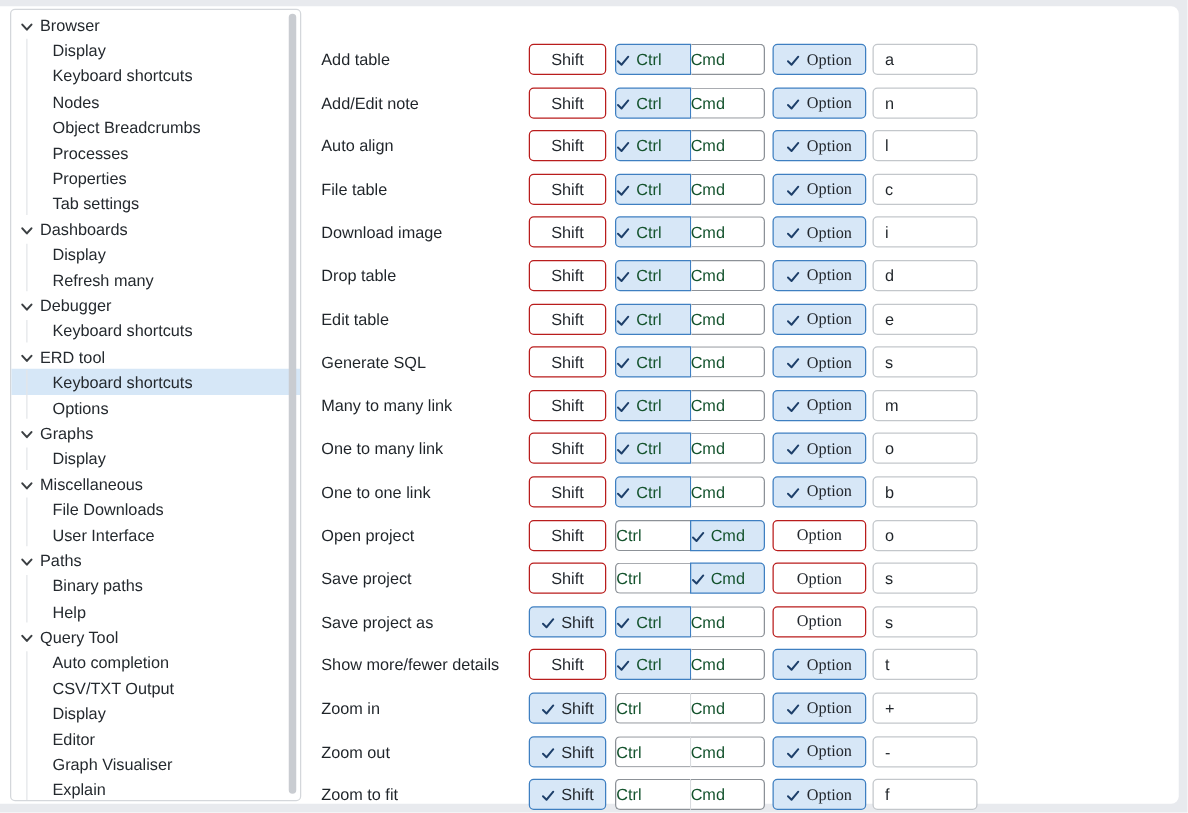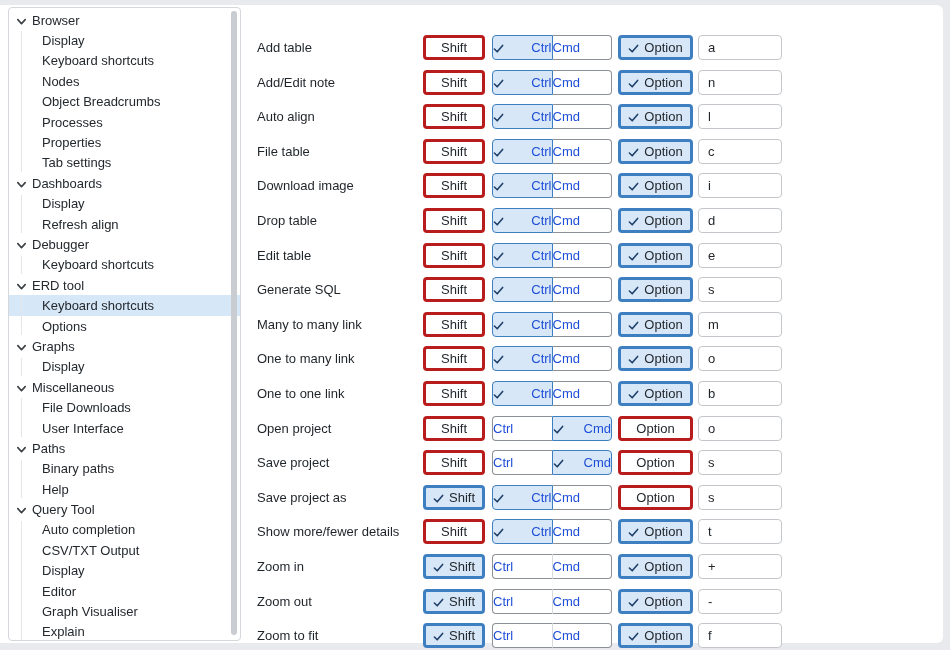--- a/index.html
+++ b/index.html
@@ -40,33 +40,33 @@
   
   .main { position:absolute; left:241px; top:0; width:702px; height:638px; overflow:hidden;margin-top:16px; }
   .rows { padding-top:14px; display:flex; flex-direction:column; gap:9.6px; }
   .row { position:relative; height:25px; }
   .row .lbl {
     position:absolute; left:16px; top:0; line-height:25px;
     font-size:13px; color:#1f2429; white-space:nowrap;
   }
   .btn {
     position:absolute; top:0; height:25px; background:#fff;
-    border:3px solid #b91c1c; border-radius:4px;
+    border:1px solid #b91c1c; border-radius:4px;
     display:flex; align-items:center; justify-content:center; gap:5px;
     font-size:13px; color:#23282e; cursor:pointer;
   }
   .btn.on { background:var(--accent-bg,#d7e7f7); border-color:var(--accent,#3e7fc1); }
   .btn-shift  { left:182px; width:62px; }
-  .btn-option { left:377px; width:75px; }
+  .btn-option { left:377px; width:75px;font-family:Liberation Serif, serif; }
   .group { position:absolute; left:251px; top:0; width:120px; height:25px; display:flex; }
   .half {
     flex:1; height:25px; background:#fff;
     border:1px solid #8c9197;
-    display:flex; align-items:center; justify-content:space-between; gap:5px;
-    font-size:13px; color:#1d4ed8; cursor:pointer;
+    display:flex; align-items:center; justify-content:flex-start; gap:5px;
+    font-size:13px; color:#14532d; cursor:pointer;
   }
   .half.ctrl { border-radius:4px 0 0 4px; border-right:none; }
   .half.cmd  { border-radius:0 4px 4px 0; border-left:1px solid #d8dbde; }
   .half.on   { background:var(--accent-bg,#d7e7f7); border:1px solid var(--accent,#3e7fc1); }
   .half.cmd.no-left { border-left:none; }
   .half.ctrl.on { border-right:1px solid var(--accent,#3e7fc1); }
   .check { width:11px; height:11px; flex:0 0 11px; }
   .key-input {
     position:absolute; left:457px; top:0; width:84px; height:25px;
     border:1px solid #c3c7cb; border-radius:4px;
@@ -113,21 +113,21 @@
           <span class="chev"><svg viewBox="0 0 12 12" xmlns="http://www.w3.org/2000/svg">
               <polyline points="2,4 6,8.4 10,4" fill="none" stroke="#3c4043" stroke-width="1.8" stroke-linecap="round" stroke-linejoin="round"></polyline>
             </svg></span>
           <span>Dashboards</span>
         </div>
         <div class="kids">
           <div class="tree-row child">
             <span>Display</span>
           </div>
           <div class="tree-row child">
-            <span>Refresh align</span>
+            <span>Refresh many</span>
           </div>
         </div>
         <div class="tree-row parent">
           <span class="chev"><svg viewBox="0 0 12 12" xmlns="http://www.w3.org/2000/svg">
               <polyline points="2,4 6,8.4 10,4" fill="none" stroke="#3c4043" stroke-width="1.8" stroke-linecap="round" stroke-linejoin="round"></polyline>
             </svg></span>
           <span>Debugger</span>
         </div>
         <div class="kids">
           <div class="tree-row child">

